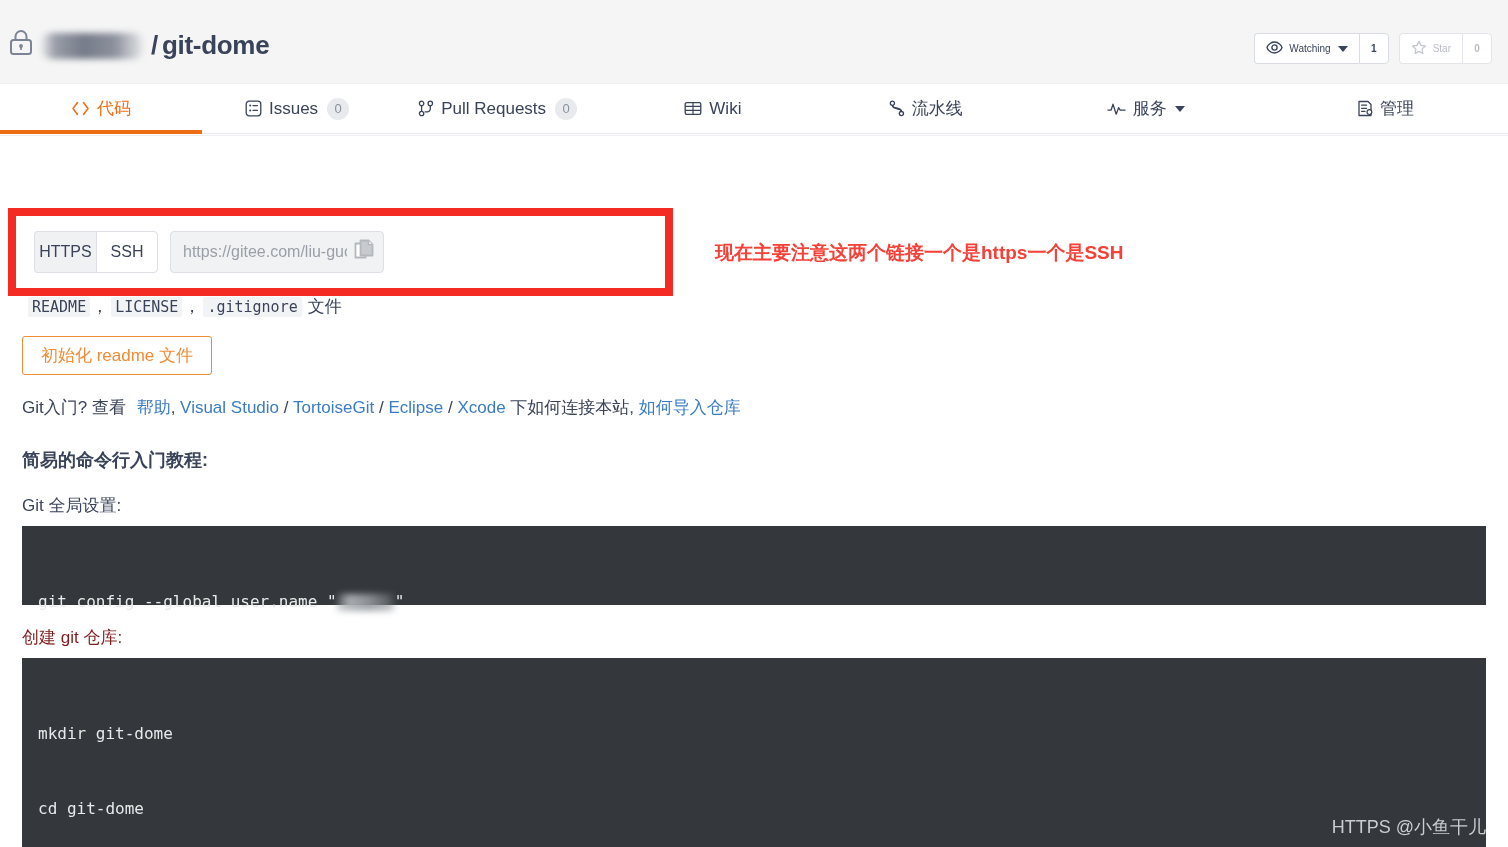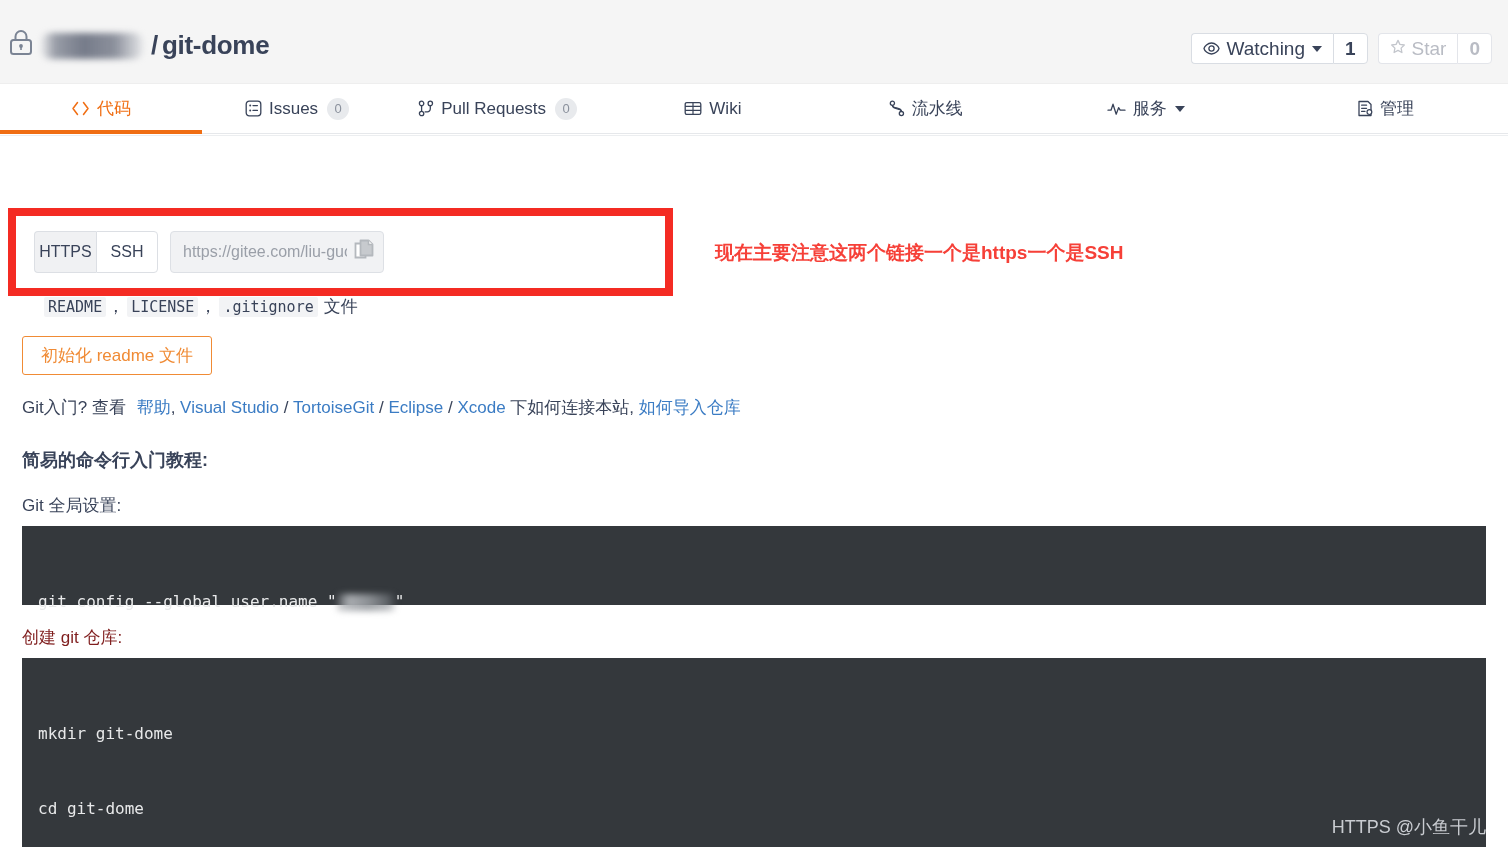--- a/index.html
+++ b/index.html
@@ -59,21 +59,21 @@
     display: flex; align-items: stretch;
     font-size: 15px;
   }
   .btn-group { display: flex; margin-left: 10px; }
   .btn {
     display: flex; align-items: center;
     height: 31px; padding: 0 11px;
     border: 1px solid #d9dde3;
     background: #ffffff;
     color: #394359;
-    font-size: 19px;
+    font-size: 10px;
     white-space: nowrap;
   }
   .btn.left  { border-radius: 4px 0 0 4px; border-right: none; }
   .btn.count { border-radius: 0 4px 4px 0; min-width: 30px; justify-content: center; font-weight: bold; }
   .btn.muted { color: #b9bcc4; border-color: #e3e5ea; }
   .btn.muted .count-txt { font-weight: bold; }
   .eye-icon { margin-right: 6px; display: block; }
   .star-icon { margin-right: 6px; display: block; }
   .caret {
     display: inline-block; margin-left: 7px;
@@ -432,21 +432,21 @@
             <path d="M15.5 2.5v4h4" fill="#ffffff" stroke="#b4b8bd" stroke-width="1.6"></path>
           </svg>
         </span>
       </div>
     </div>
 
     <div class="red-box"></div>
     <div class="red-note">现在主要注意这两个链接一个是https一个是SSH</div>
 
     <div class="suggest-line">
-      <code class="inline" style="margin-left:22px">README</code>
+      <code class="inline" style="margin-left:6px">README</code>
       <span class="sep">，</span>
       <code class="inline">LICENSE</code>
       <span class="sep">，</span>
       <code class="inline">.gitignore</code>
       <span class="tail">文件</span>
     </div>
 
     <div class="init-btn">初始化 readme 文件</div>
 
     <div class="help-line">

